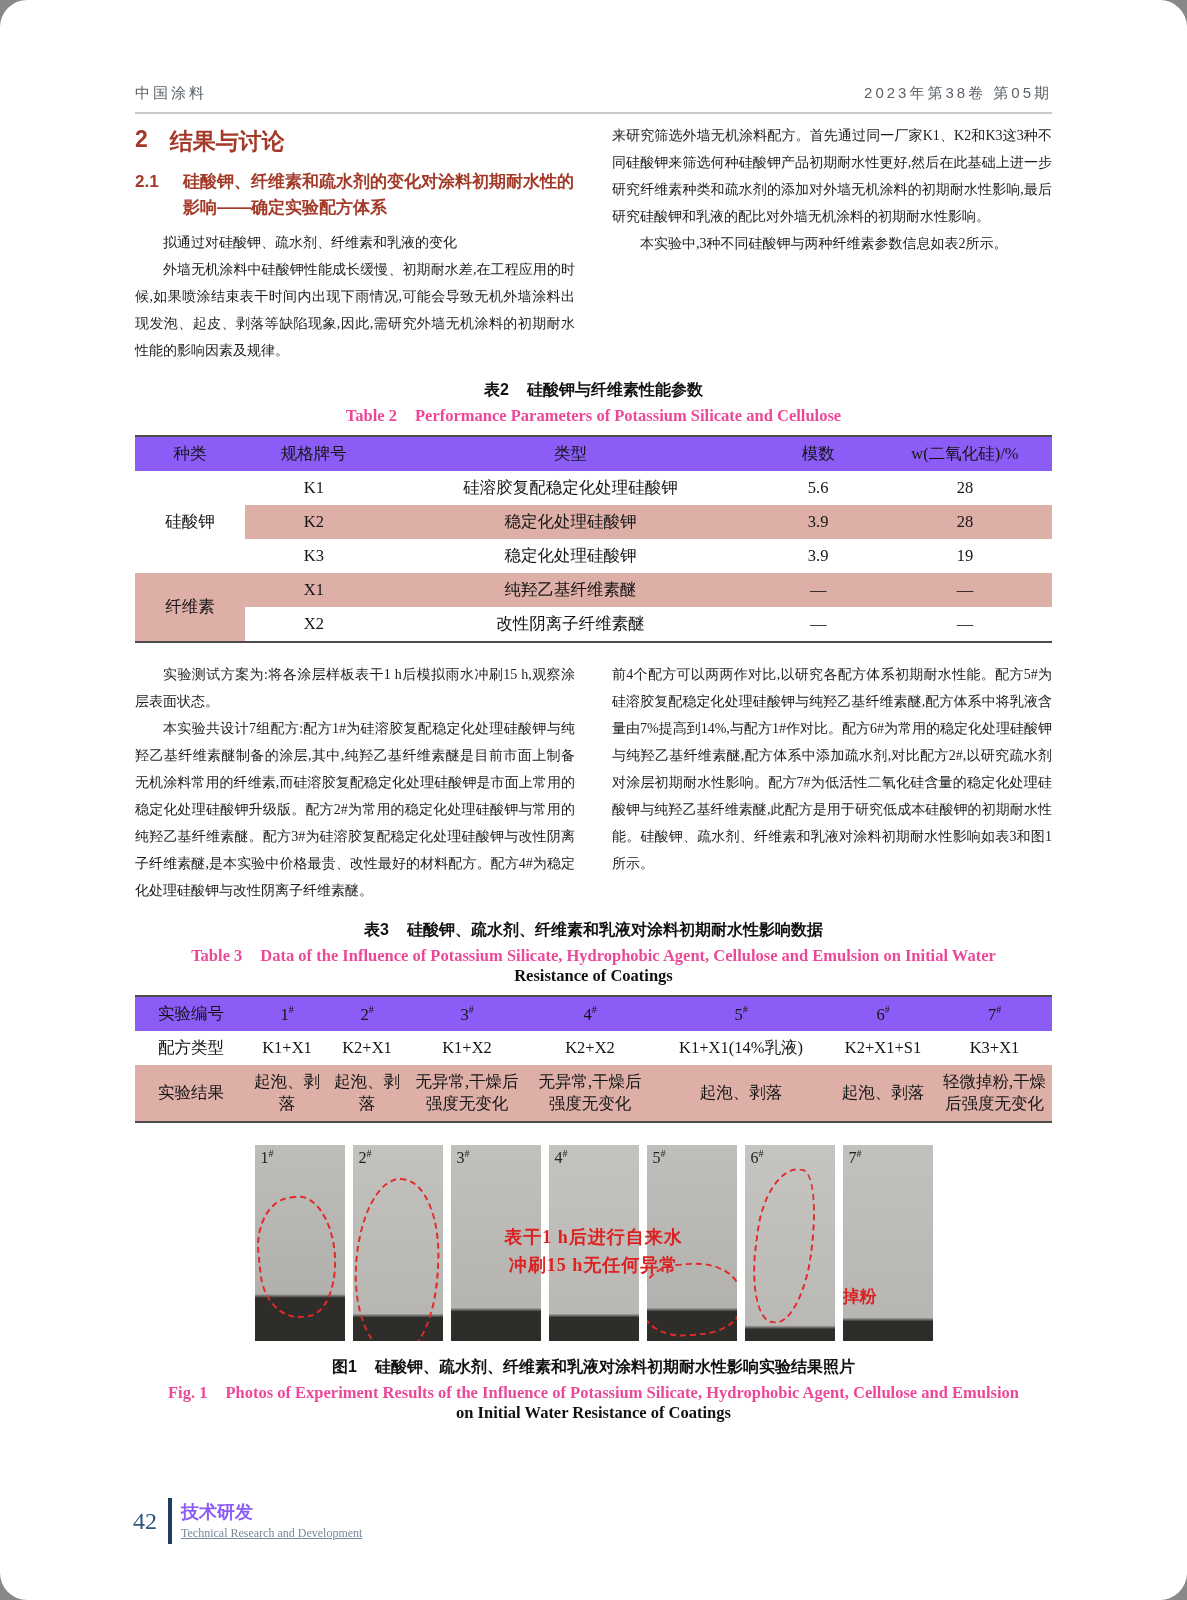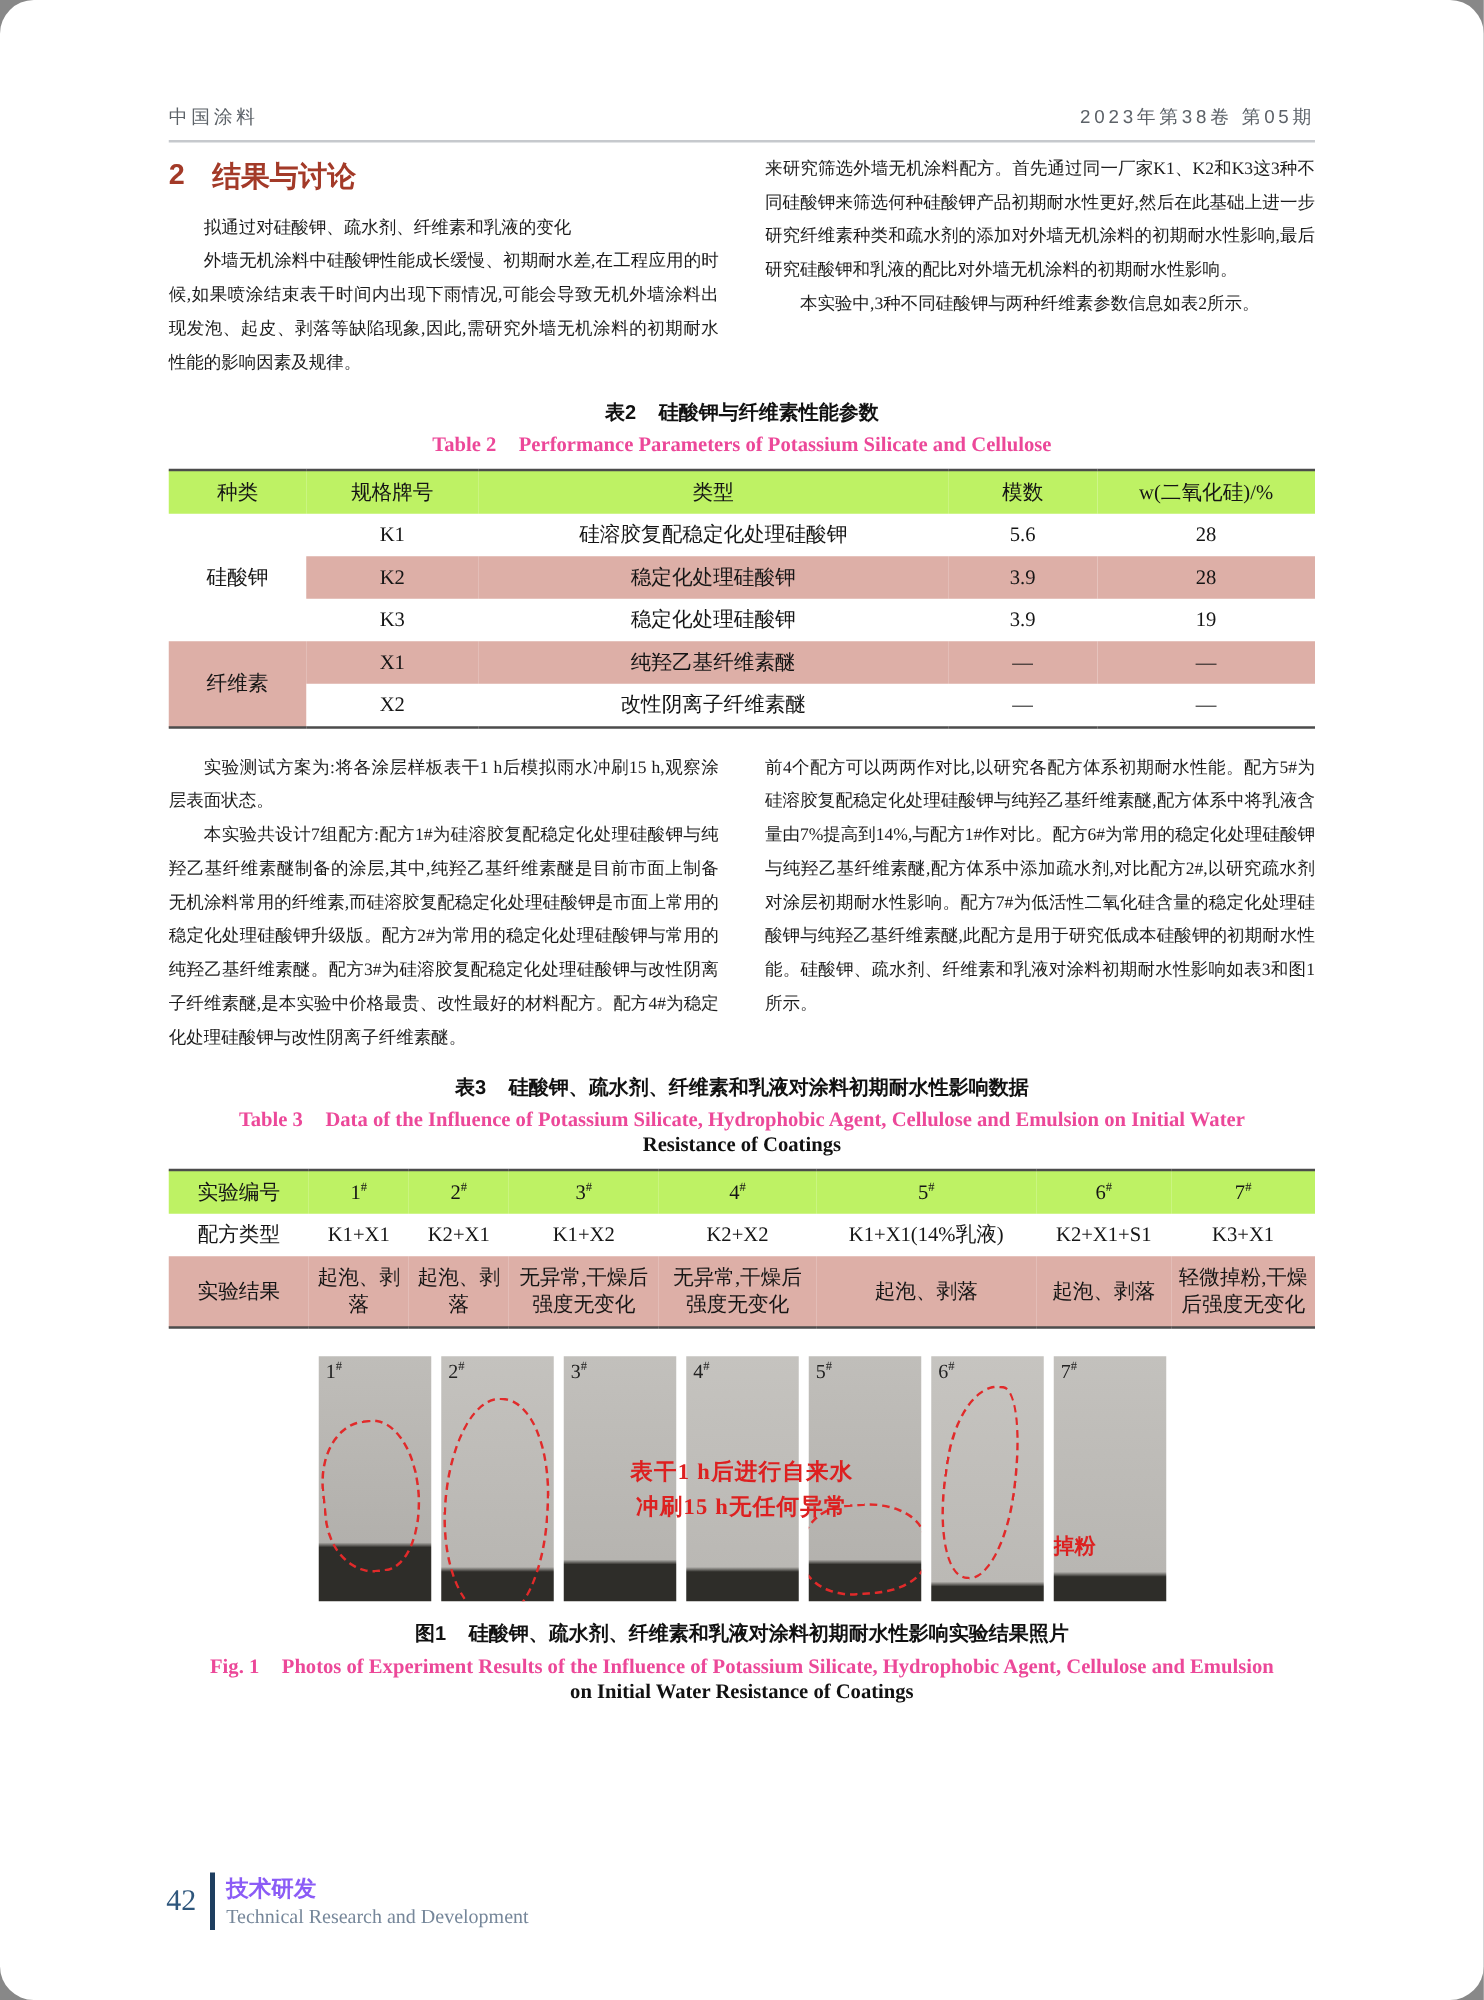--- a/index.html
+++ b/index.html
@@ -31,21 +31,21 @@
   .tblock { margin-top:16px; }
   .cap-zh { font-family:"Liberation Sans", sans-serif; font-weight:bold; font-size:16px;
     text-align:center; color:#111; }
   .cap-zh .gap, .cap-en .gap { display:inline-block; width:18px; }
   .cap-en { font-weight:bold; font-size:16.5px; text-align:center; margin-top:5px; color:#ec4899; }
   .cap-en2 { font-weight:bold; font-size:16.5px; text-align:center; color:#111; }
 
   table { width:100%; border-collapse:collapse; margin-top:9px;
     border-top:2px solid #4c4c4c; border-bottom:2px solid #4c4c4c; font-size:16.5px; }
   td { text-align:center; padding:6px 4px; color:#151515; }
-  .pink-h td, td.pink-h { background:#bef264; }
+  .pink-h td, td.pink-h { background:#8b5cf6; }
   .pink-s  { background:#ddafa7; }
   sup.hash { font-size:10px; vertical-align:super; }
 
   
   .figure { margin-top:22px; }
   .strip { width:678px; margin:0 auto; display:flex; gap:8px; position:relative; }
   .panel { width:90px; height:196px; position:relative; overflow:hidden; }
   .panel .plabel { position:absolute; top:3px; left:6px; font-size:16px; color:#222; z-index:2; }
   .pan1 { background:linear-gradient(180deg,#bfbdb9 0%,#b2b0ac 76%,#2e2d29 78%); }
   .pan2 { background:linear-gradient(180deg,#c4c2be 0%,#b8b6b2 86%,#2e2d29 88%); }
@@ -65,40 +65,44 @@
   .ann2 { top:55%; }
   .ann3 { position:absolute; bottom:17%; width:100%; text-align:left;
     color:#dd2020; font-weight:bold; font-size:17px; z-index:3; }
   .fig-caps { margin-top:16px; }
 
   
   .page-footer { position:absolute; left:133px; top:1498px; display:flex; align-items:center; }
   .pagenum { font-size:24px; color:#2e567c; margin-right:11px; font-family:"Liberation Serif", serif; }
   .fbar { width:4px; height:46px; background:#1e3e60; margin-right:9px; }
   .flab-zh { font-family:"Liberation Sans", sans-serif; font-weight:bold; font-size:18px; color:#8b5cf6; line-height:22px; }
-  .flab-en { font-size:16px; color:#76879a; margin-top:3px; }
+  .flab-en { font-size:12px; color:#76879a; margin-top:3px;text-decoration:underline; }
 </style>
 </head>
 <body>
 
 <div class="page">
 
   <div class="page-header">
     <span>中国涂料</span>
     <span>2023年第38卷  第05期</span>
   </div>
   <div class="header-rule"></div>
 
   <div class="content">
 
     <div class="twocol">
       <div class="col">
         <div class="sec-h2">
           <span>2</span>
           <span>结果与讨论</span>
+        </div>
+        <div class="sec-h3">
+          <span class="h3num">2.1</span>
+          <span>硅酸钾、纤维素和疏水剂的变化对涂料初期耐水性的影响——确定实验配方体系</span>
         </div>
         <p class="body indent">拟通过对硅酸钾、疏水剂、纤维素和乳液的变化</p>
         <p class="body indent">外墙无机涂料中硅酸钾性能成长缓慢、初期耐水差,在工程应用的时候,如果喷涂结束表干时间内出现下雨情况,可能会导致无机外墙涂料出现发泡、起皮、剥落等缺陷现象,因此,需研究外墙无机涂料的初期耐水性能的影响因素及规律。</p>
       </div>
       <div class="col">
         <p class="body">来研究筛选外墙无机涂料配方。首先通过同一厂家K1、K2和K3这3种不同硅酸钾来筛选何种硅酸钾产品初期耐水性更好,然后在此基础上进一步研究纤维素种类和疏水剂的添加对外墙无机涂料的初期耐水性影响,最后研究硅酸钾和乳液的配比对外墙无机涂料的初期耐水性影响。</p>
         <p class="body indent">本实验中,3种不同硅酸钾与两种纤维素参数信息如表2所示。</p>
       </div>
     </div>
 

